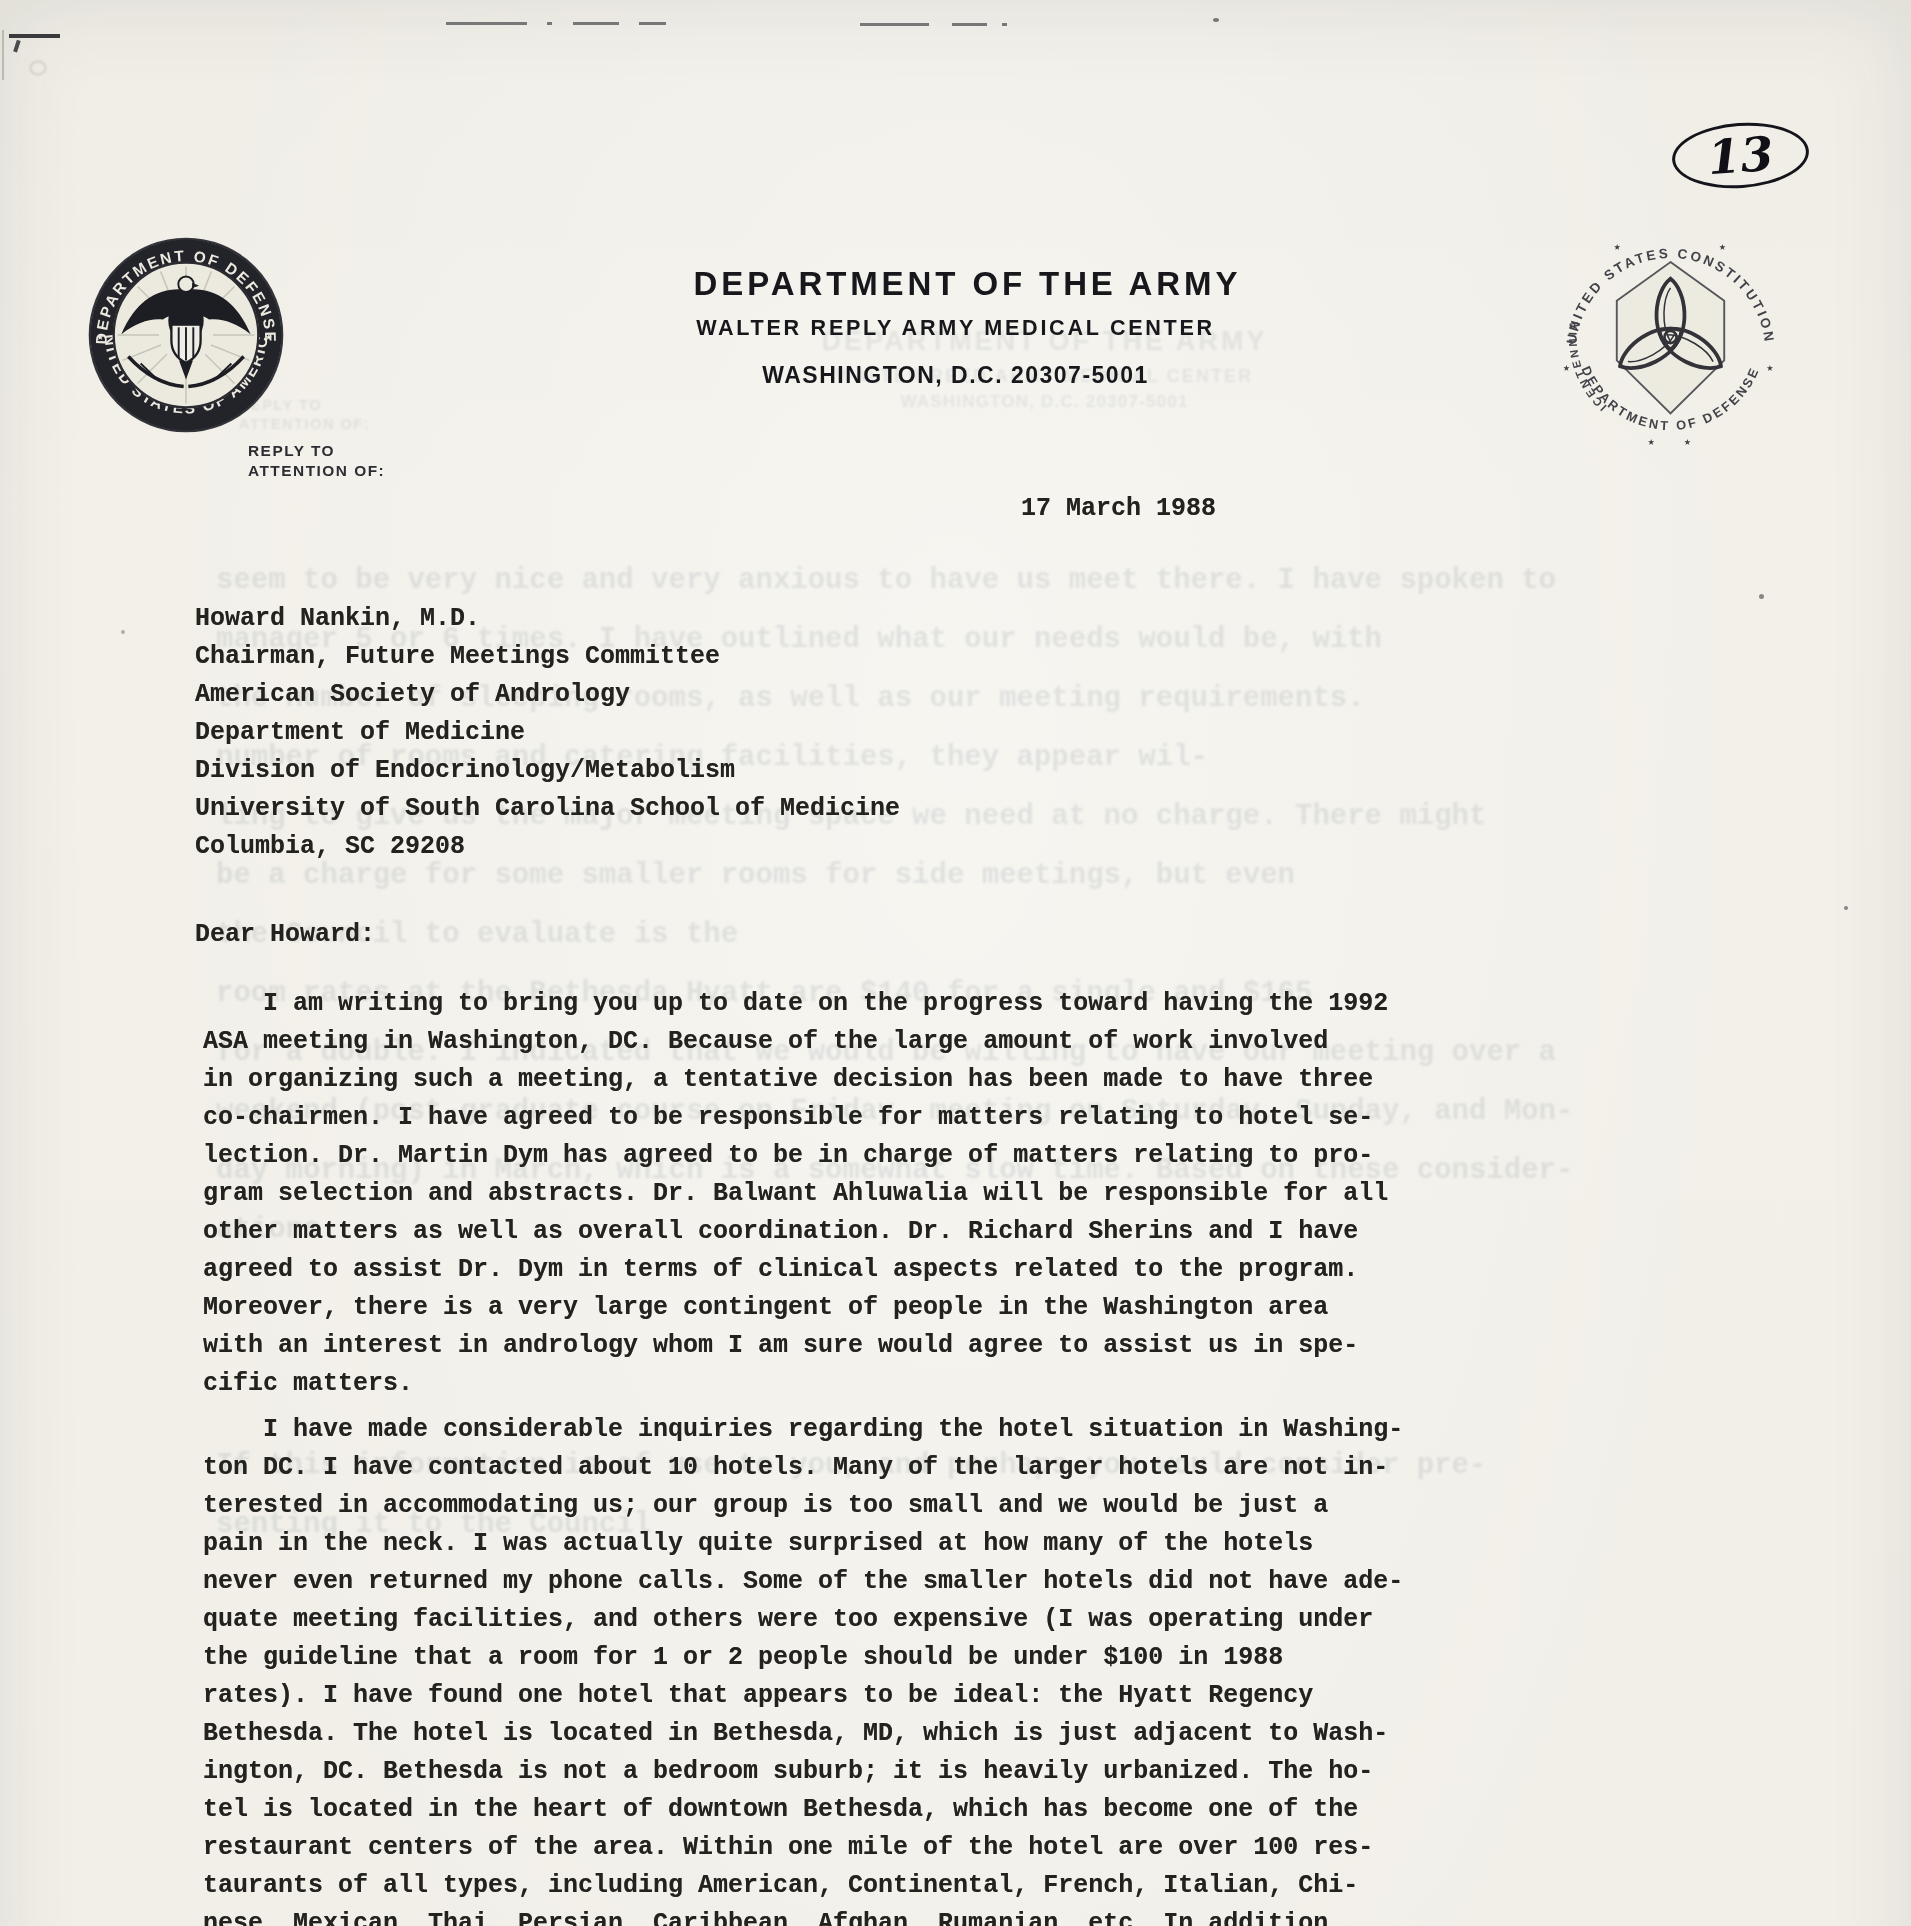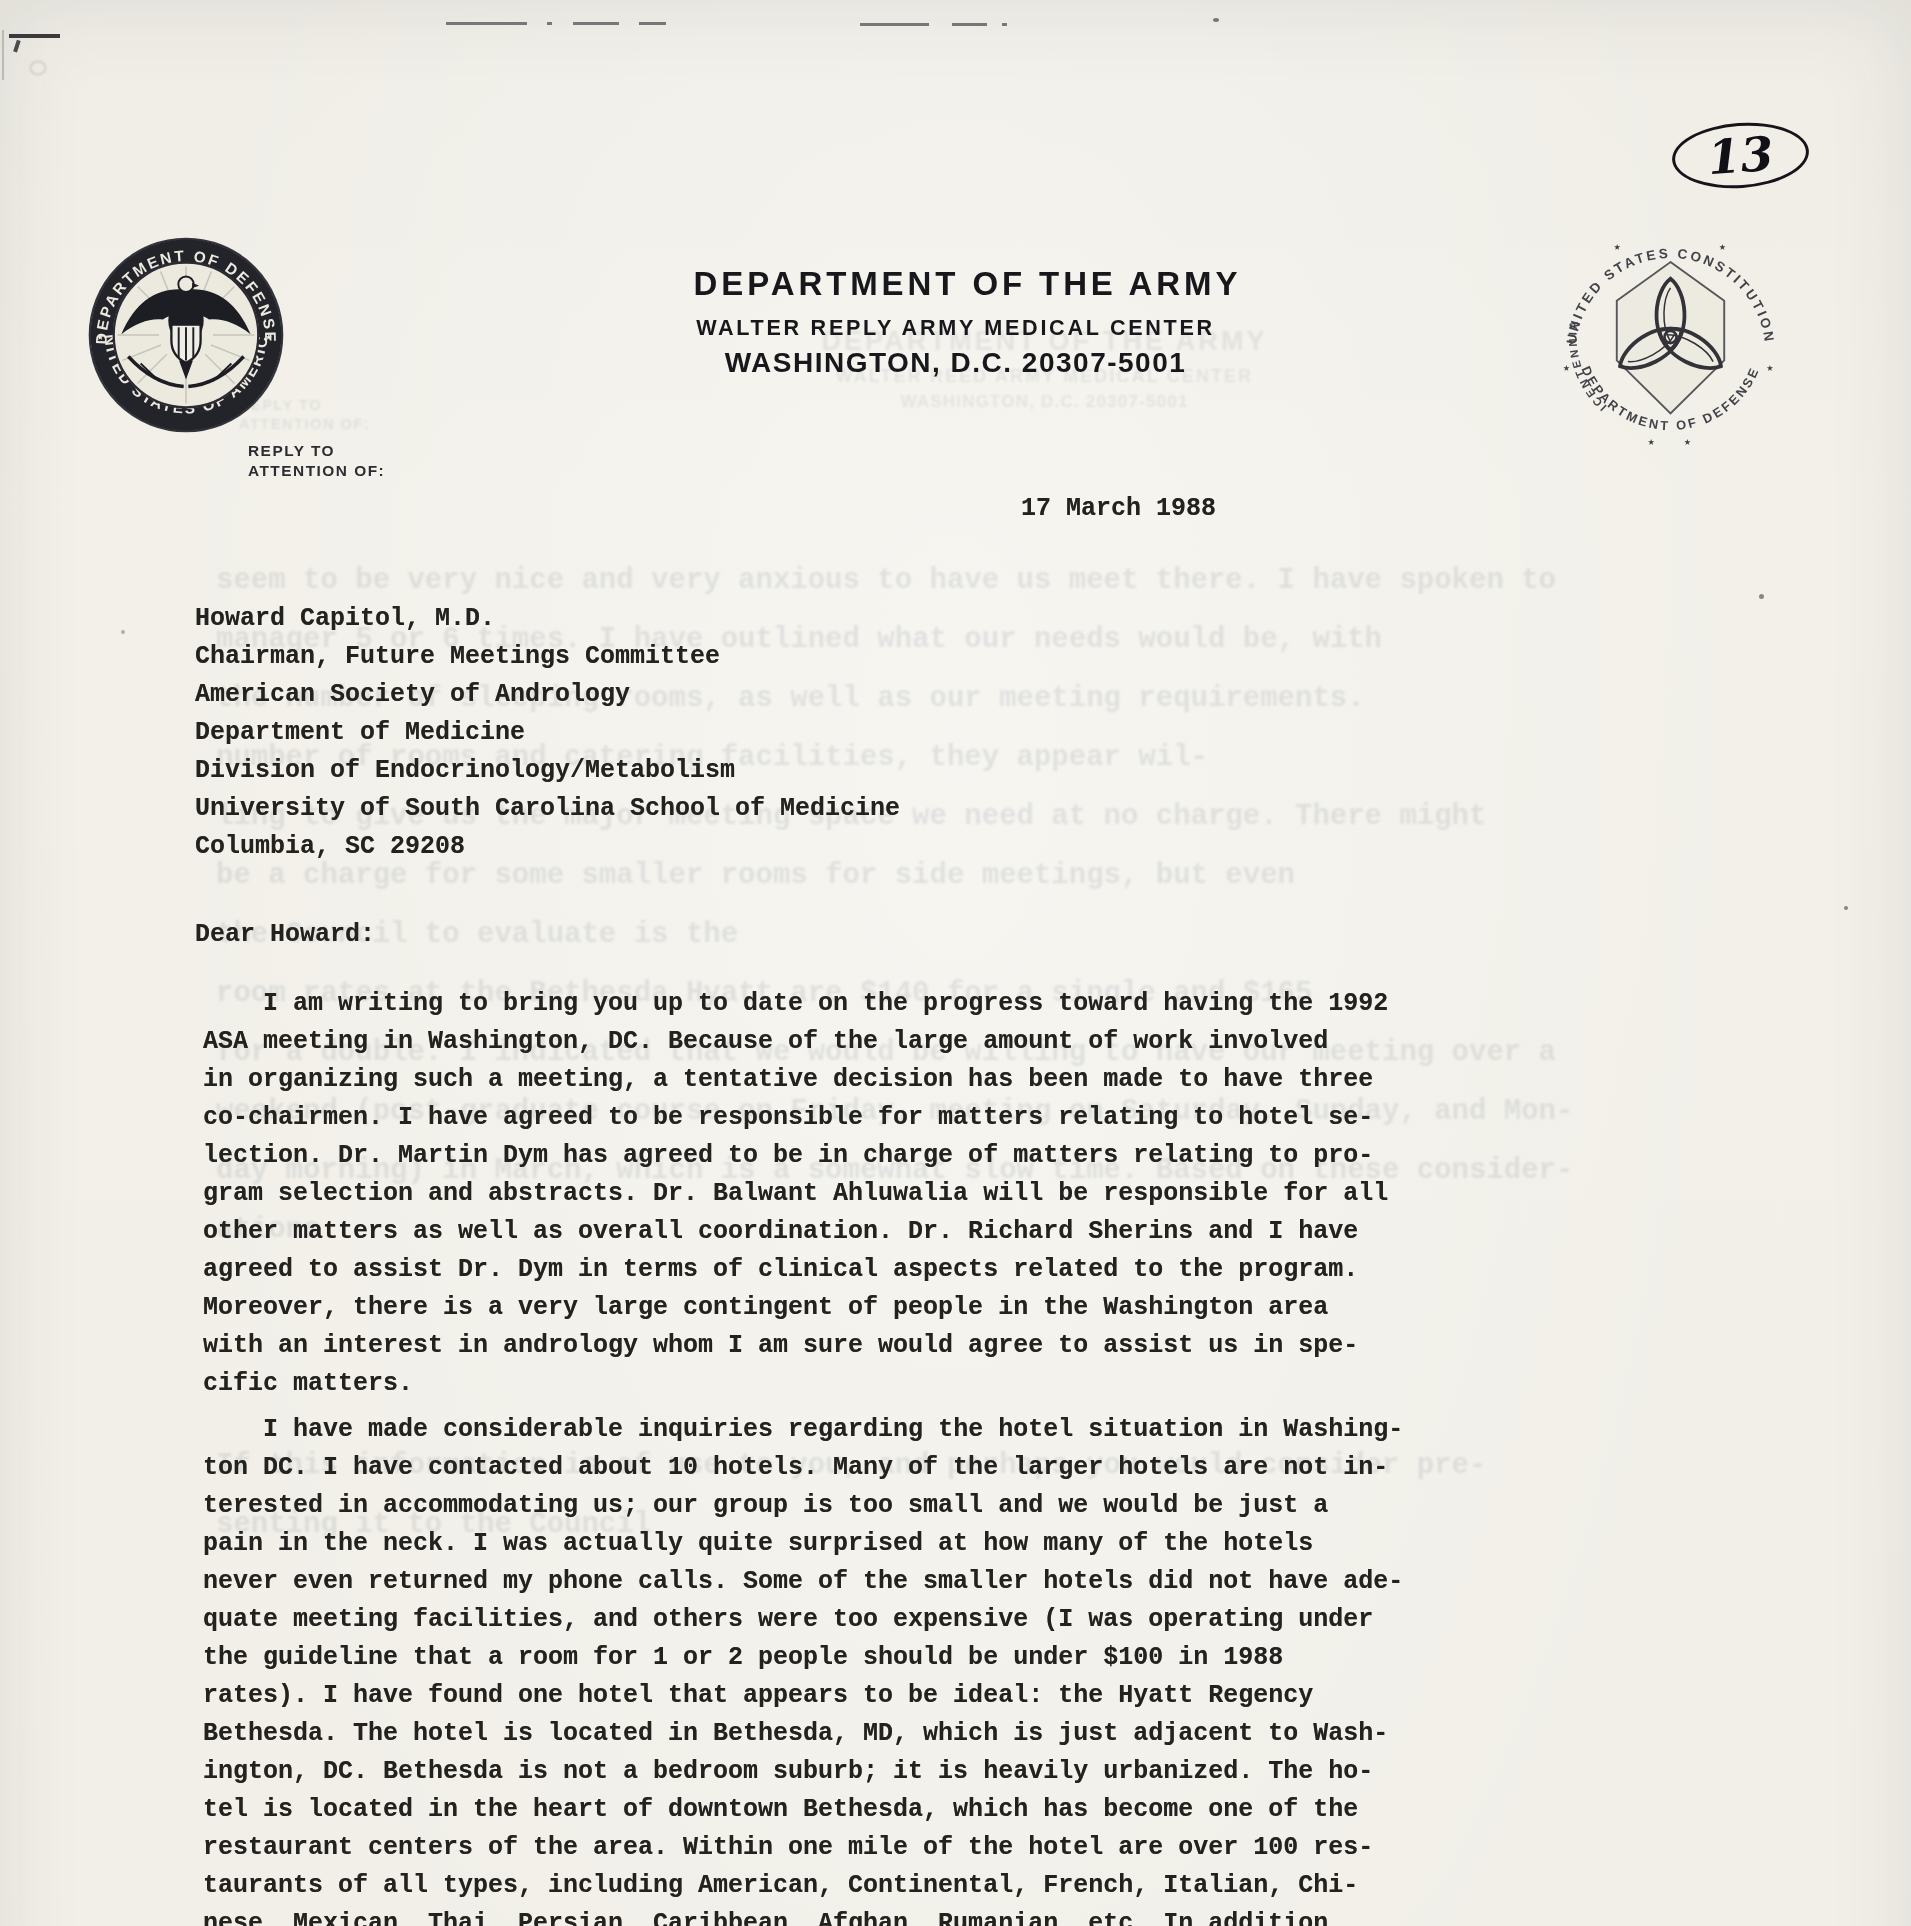--- a/index.html
+++ b/index.html
@@ -26,21 +26,21 @@
   }
   
   .letterhead-text{
     position:absolute;left:0;right:0;top:265px;
     text-align:center;
     font-family:"Liberation Sans",sans-serif;font-weight:700;color:#17171c;
     z-index:3;
   }
   .lh1{font-size:33px;letter-spacing:3.9px;padding-left:24px;}
   .lh2{font-size:21.6px;letter-spacing:2.7px;margin-top:11.6px;}
-  .lh3{font-size:28px;letter-spacing:1.5px;margin-top:6px;}
+  .lh3{font-size:23px;letter-spacing:1.5px;margin-top:21px;}
   .reply-to{
     position:absolute;left:248px;top:435px;
     font-family:"Liberation Sans",sans-serif;font-weight:700;
     font-size:15.4px;line-height:20px;letter-spacing:1.5px;
     color:#2c2c33;white-space:pre-line;z-index:3;margin-top:6px;
   }
   
   .ghost{position:absolute;color:#5e6e7e;z-index:1;}
   .ghost-letterhead{
     left:0;right:0;top:326px;text-align:center;
@@ -234,21 +234,21 @@
     </g>
   </svg>
 
   <div class="reply-to">REPLY TO
 ATTENTION OF:</div>
 
   <div class="date typed">17 March 1988</div>
 
   <div class="flow typed">
     <div class="recipient">
-      <div>Howard Capitol, M.D.</div>
+      <div>Howard Nankin, M.D.</div>
       <div>Chairman, Future Meetings Committee</div>
       <div>American Society of Andrology</div>
       <div>Department of Medicine</div>
       <div>Division of Endocrinology/Metabolism</div>
       <div>University of South Carolina School of Medicine</div>
       <div>Columbia, SC 29208</div>
     </div>
     <div class="salutation">Dear Howard:</div>
     <div class="body-block">
       <p>    I am writing to bring you up to date on the progress toward having the 1992

